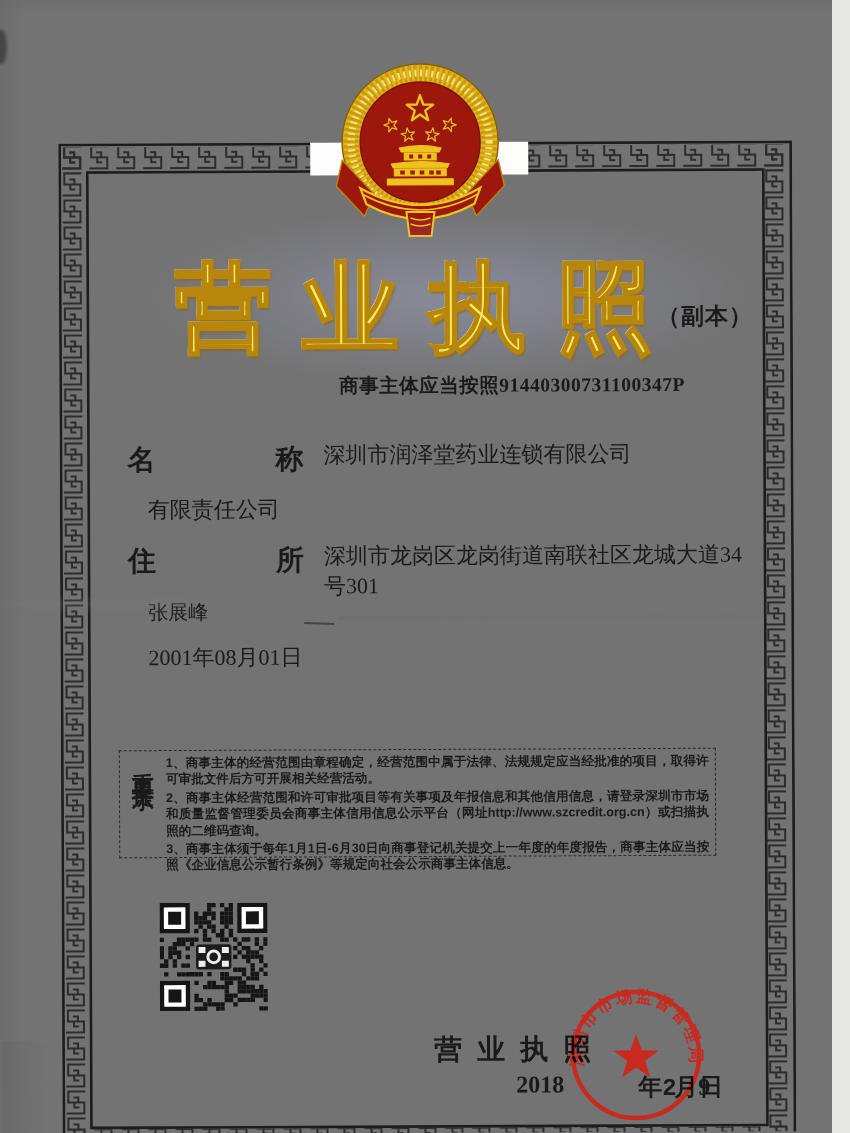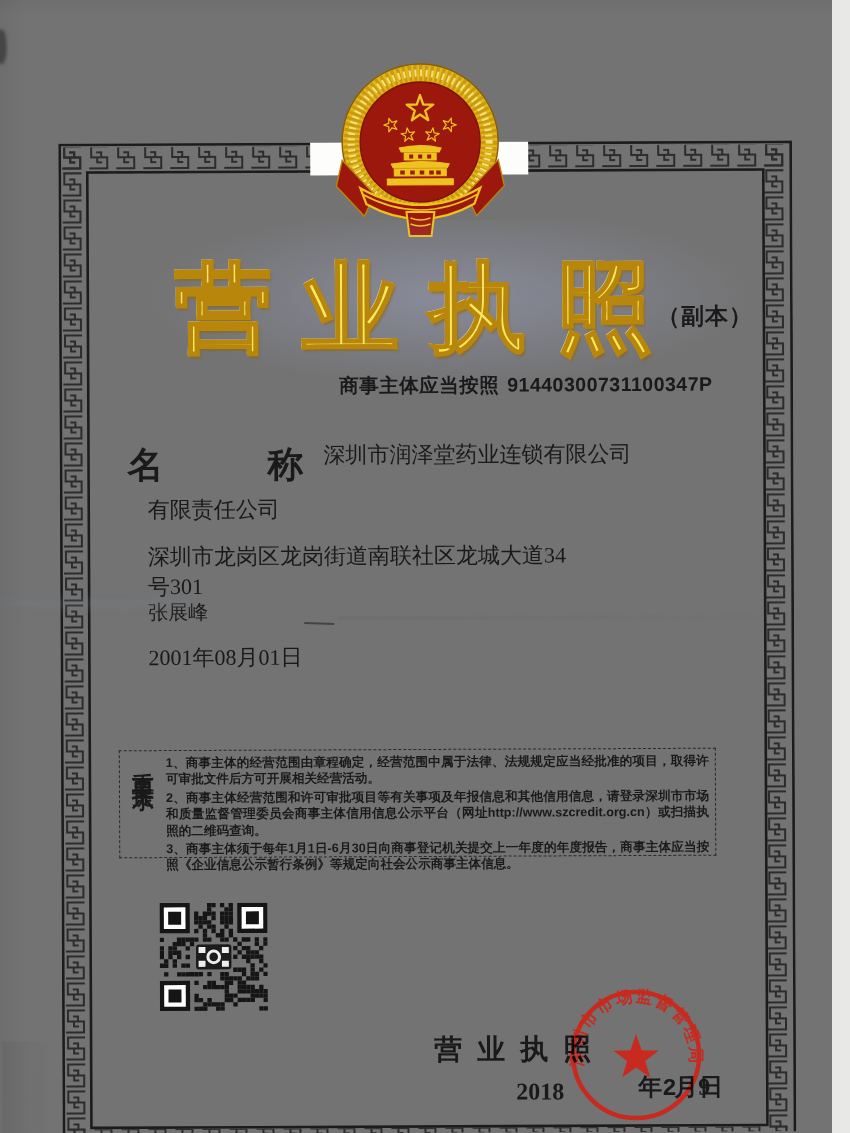--- a/index.html
+++ b/index.html
@@ -17,26 +17,26 @@
   #tint{position:absolute;left:130px;top:220px;width:640px;height:170px;
         background:radial-gradient(ellipse at 50% 45%, rgba(170,176,214,0.40), rgba(170,176,214,0) 68%);}
   #title{position:absolute;left:176px;top:244px;font-size:97px;font-weight:bold;
          letter-spacing:30px;white-space:nowrap;color:#fae95f;
          -webkit-text-stroke:2px #b8860b;
          text-shadow:2px 3px 2px rgba(145,100,8,.55), -1px -1px 0 rgba(255,250,210,.9);}
   #subtitle{position:absolute;left:658px;top:302px;font-size:23px;font-weight:bold;
             font-family:"Liberation Sans",sans-serif;letter-spacing:1px;}
   #creditline{position:absolute;left:340px;top:372px;font-size:19.5px;font-weight:bold;
               font-family:"Liberation Sans",sans-serif;white-space:nowrap;letter-spacing:.5px;}
-  #creditline .code{font-family:Liberation Sans, sans-serif;margin-left:8px;letter-spacing:.5px;}
+  #creditline .code{font-family:Liberation Serif, serif;letter-spacing:.5px;}
 
   
   .row{position:absolute;left:128px;display:flex;align-items:flex-start;}
   .flabel{display:inline-block;width:176px;font-family:Liberation Mono, monospace;
-          font-weight:bold;font-size:36px;text-align:justify;text-align-last:justify;
+          font-weight:bold;font-size:28px;text-align:justify;text-align-last:justify;
           white-space:normal;flex:none;}
   .fvalue{margin-left:20px;font-size:22px;line-height:30px;width:438px;}
   #row-name  {top:440px;}
   #row-type  {top:494px;}
   #row-addr  {top:541px;}
   #row-legal {top:598px;}
   #row-date  {top:642px;}
   #row-legal .fvalue{font-size:20px;position:relative;top:-2px;}
   #sig-line{position:absolute;left:304px;top:622px;width:30px;height:2px;background:#444;transform:rotate(2deg);}
   #crease2{position:absolute;left:338px;top:616px;width:500px;height:4px;
@@ -51,21 +51,21 @@
   #notice-body p{margin:1px 0 2px 0;font-family:"Liberation Sans",sans-serif;font-weight:bold;
                  font-size:12.6px;line-height:16.4px;text-align:justify;}
 
   
   #qr{position:absolute;left:158px;top:902px;}
 
   
   #regline{position:absolute;left:432px;top:1031px;font-family:"Liberation Sans",sans-serif;
            font-weight:bold;font-size:28px;letter-spacing:15px;white-space:nowrap;}
   .datepart{position:absolute;top:1072px;font-size:24px;font-weight:bold;white-space:nowrap;}
-  #dp0{left:514px;margin-top:7px;} #dp1{left:636px;font-family:Liberation Mono, monospace;} #dp2{left:672px;} #dp3{left:697px;}
+  #dp0{left:514px;} #dp1{left:636px;font-family:Liberation Mono, monospace;} #dp2{left:672px;} #dp3{left:697px;}
   #seal{position:absolute;left:564px;top:986px;mix-blend-mode:multiply;opacity:.93;}
 
   
   .artifact{position:absolute;pointer-events:none;}
   #fold-band{left:0;top:592px;width:190px;height:22px;
              background:linear-gradient(180deg,rgba(120,125,135,0) 0%,rgba(120,125,135,.22) 45%,rgba(120,125,135,0) 100%);
              filter:blur(1px);}
   #edge-left{left:0;top:0;width:26px;height:1133px;
              background:linear-gradient(90deg,rgba(60,60,60,.10),rgba(60,60,60,0));}
   #edge-top{left:0;top:0;width:850px;height:16px;
@@ -151,20 +151,21 @@
   </div>
 
   <div class="row" id="row-name">
     <span class="flabel">名称</span>
     <span class="fvalue">深圳市润泽堂药业连锁有限公司</span>
   </div>
   <div class="row" id="row-type">
     <span class="fvalue">有限责任公司</span>
   </div>
   <div class="row" id="row-addr">
+    <span class="flabel">住所</span>
     <span class="fvalue">深圳市龙岗区龙岗街道南联社区龙城大道34号301</span>
   </div>
   <div class="row" id="row-legal">
     <span class="fvalue">张展峰</span>
   </div>
   <div id="sig-line"></div>
   <div id="crease2" class="artifact"></div>
   <div class="row" id="row-date">
     <span class="fvalue">2001年08月01日</span>
   </div>

